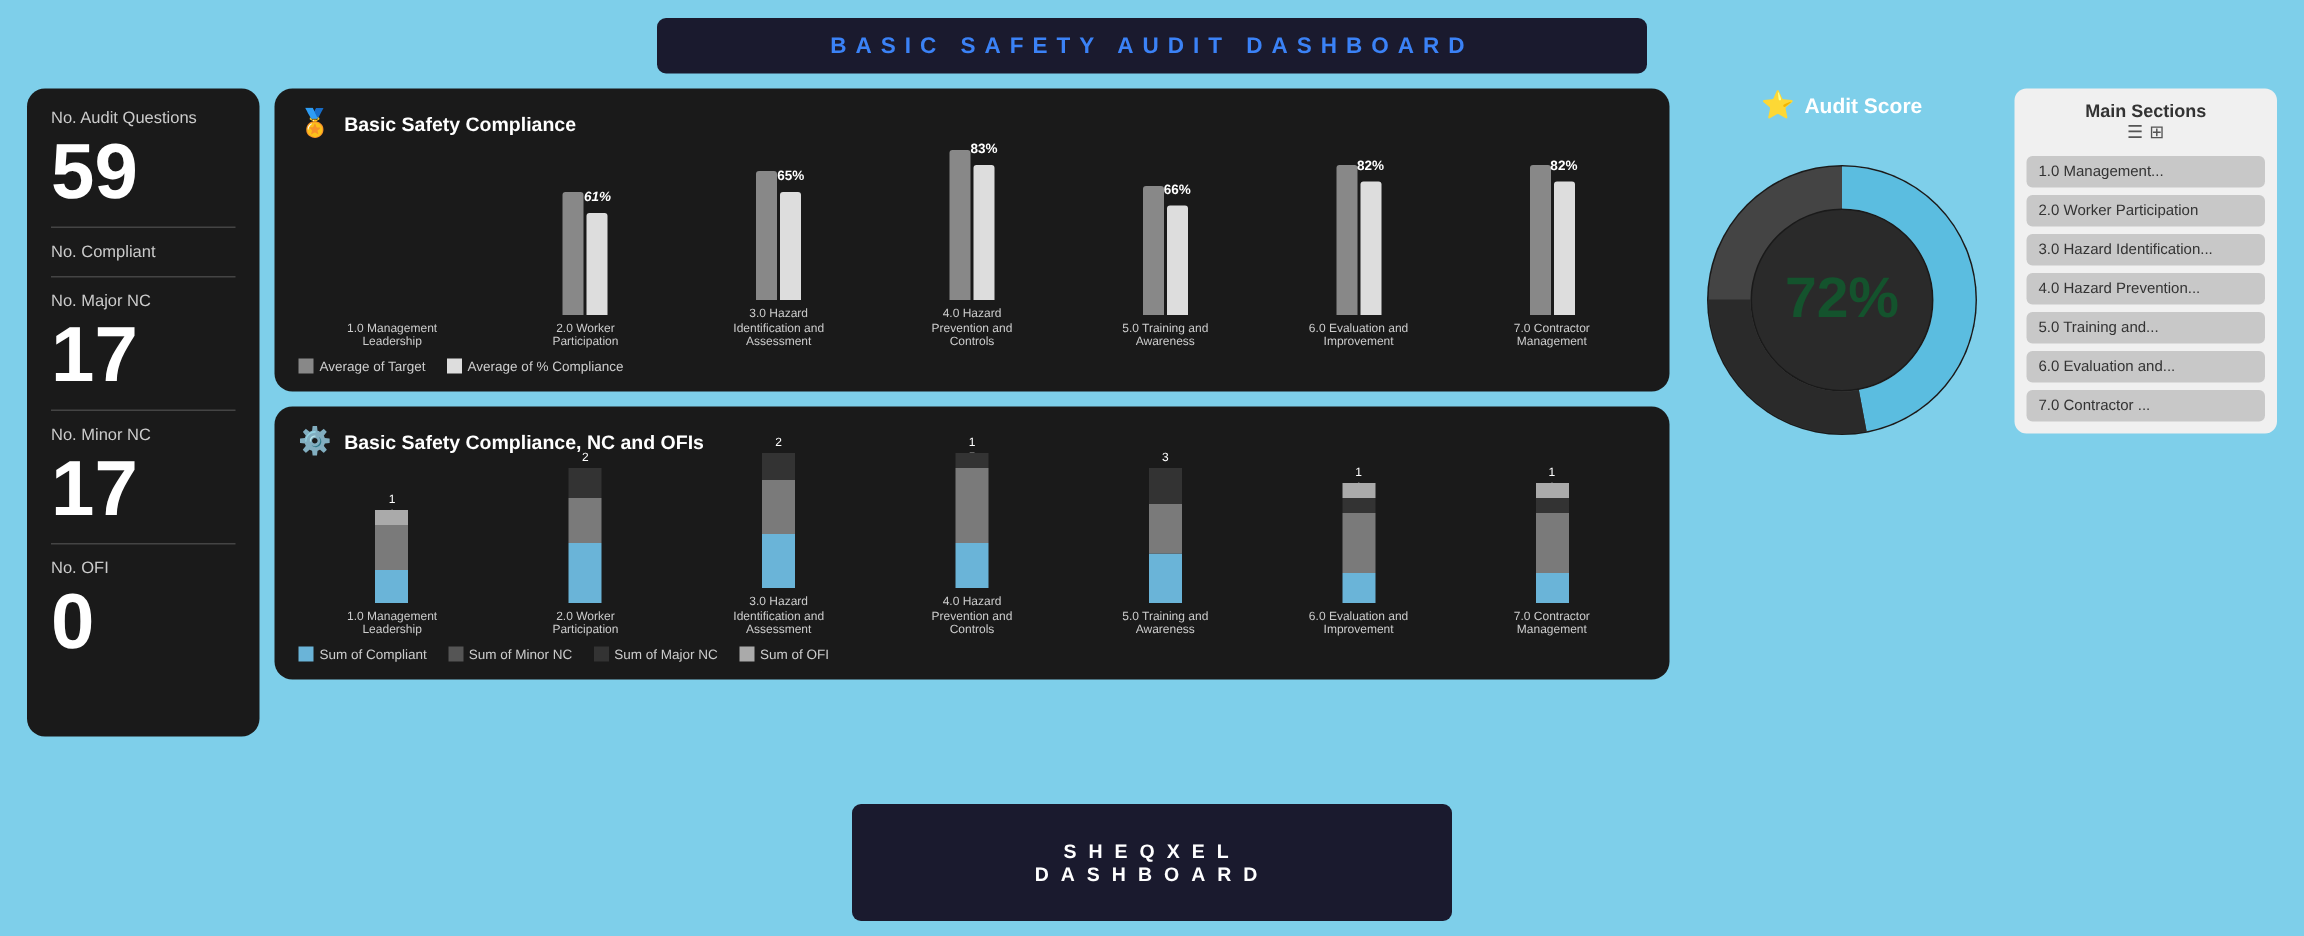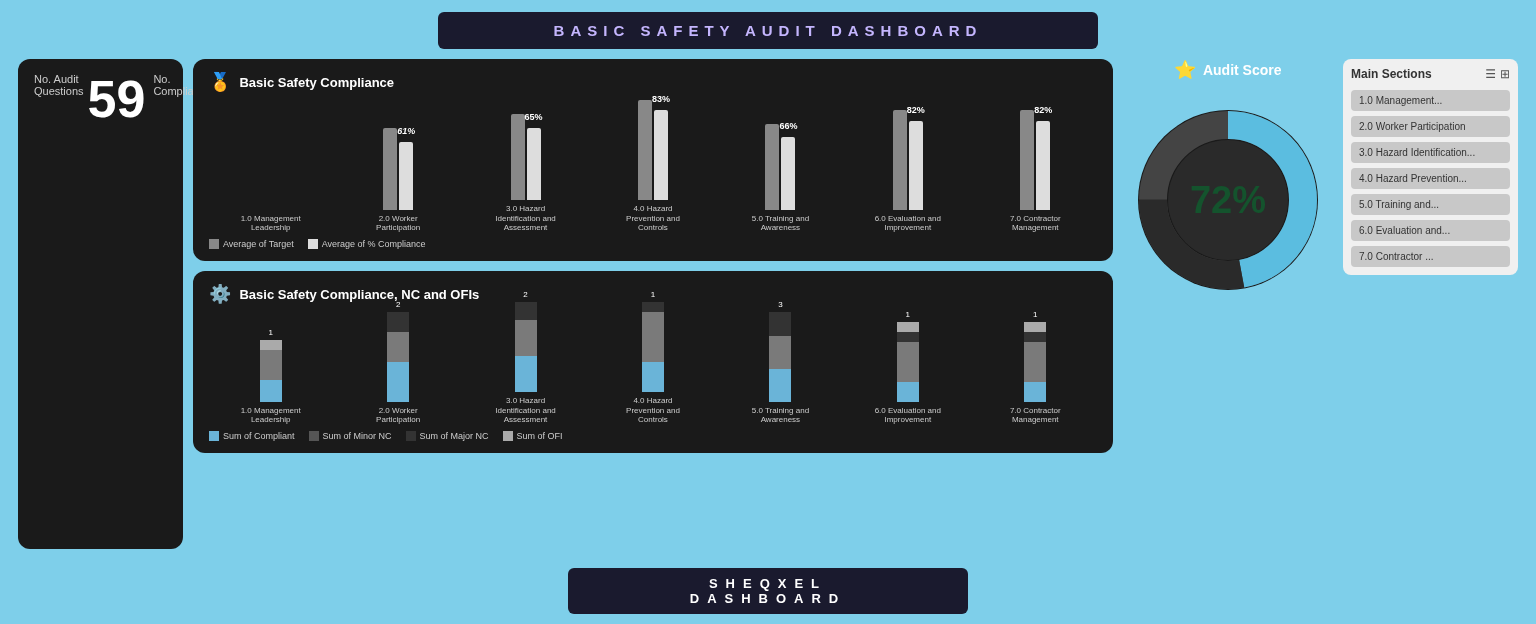--- a/index.html
+++ b/index.html
@@ -8,21 +8,21 @@
       font-family: Arial, sans-serif;
       width: 1536px;
       height: 624px;
       overflow: hidden;
       display: flex;
       flex-direction: column;
       align-items: center;
     }
     .top-title {
       background: #1a1a2e;
-      color: #c4b5fd;
+      color: #3b82f6;
       letter-spacing: 6px;
       font-size: 15px;
       font-weight: bold;
       text-align: center;
       padding: 10px 60px;
       margin-top: 12px;
       border-radius: 6px;
       width: 660px;
     }
     .main-content {
@@ -37,23 +37,23 @@
     }
     
     .stats-panel {
       background: #1a1a1a;
       border-radius: 12px;
       padding: 14px 16px;
       min-width: 155px;
       max-width: 165px;
       color: white;
       display: flex;
-      flex-direction: row;
+      flex-direction: column;
       gap: 4px;
-      height: 490px;
+      height: 432px;
     }
     .stat-label {
       font-size: 11px;
       color: #ccc;
       margin-bottom: 0;
     }
     .stat-value {
       font-size: 52px;
       font-weight: bold;
       color: white;
@@ -161,21 +161,21 @@
       padding: 8px;
       min-width: 175px;
       max-width: 185px;
       display: flex;
       flex-direction: column;
       gap: 5px;
       margin-top: 0;
     }
     .sections-header {
       display: flex;
-      flex-direction: row;
+      flex-direction: column;
       align-items: center;
       justify-content: space-between;
       margin-bottom: 4px;
     }
     .sections-title {
       font-size: 12px;
       font-weight: bold;
       color: #333;
     }
     .sections-icons {
@@ -196,21 +196,21 @@
       width: 100%;
     }
     
     .footer {
       background: #1a1a2e;
       color: #fff;
       letter-spacing: 8px;
       font-size: 13px;
       font-weight: bold;
       text-align: center;
-      padding: 8px 60px;
+      padding: 24px 60px;
       margin-bottom: 10px;
       border-radius: 6px;
       width: 400px;
     }
     .right-panel {
       display: flex;
       flex-direction: column;
       align-items: center;
       gap: 8px;
     }

